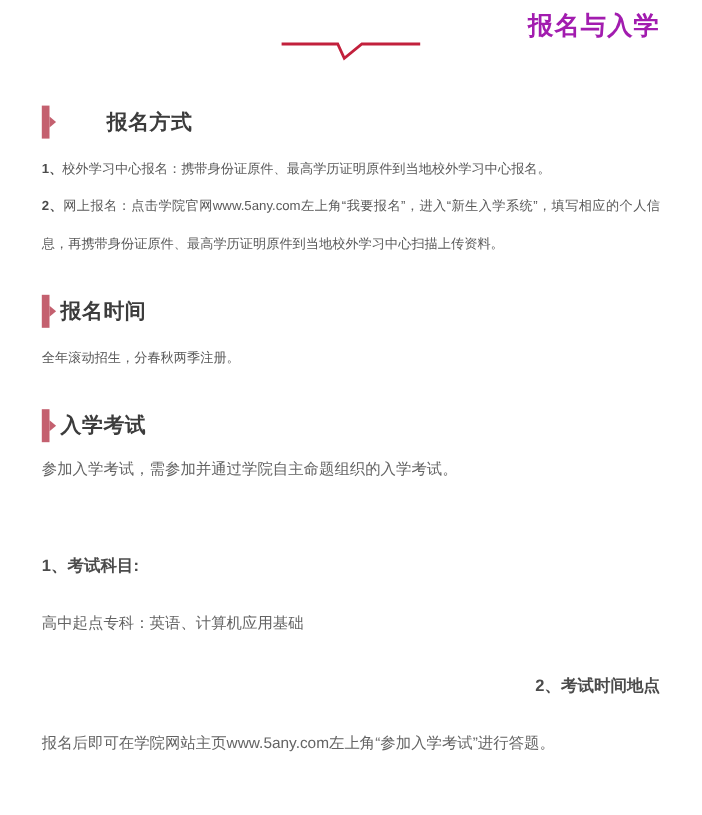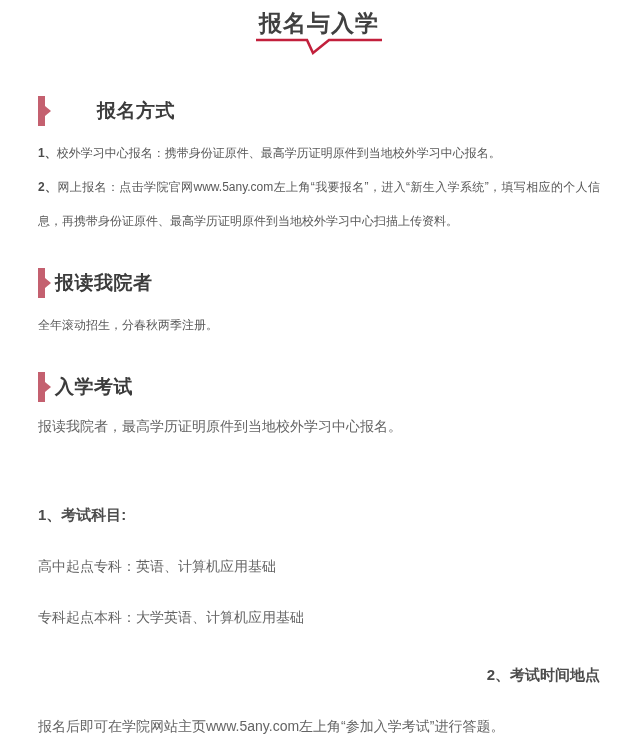--- a/index.html
+++ b/index.html
@@ -11,22 +11,23 @@
   }
   .page { padding: 8px 38px 20px 38px; }
 
   
   .title-wrap { text-align: center; }
   .title {
     margin: 0;
     font-size: 23px;
     line-height: 30px;
     font-weight: bold;
-    color: #404040;
+    color: #a21caf;
     letter-spacing: 1px;
+    text-align: right;
   }
   .title-underline { display: block; margin: 0 auto; }
 
   
   .section-header {
     display: flex;
     align-items: center;
     height: 30px;
     margin-top: 30px;
   }
@@ -103,33 +104,32 @@
       <span class="marker"></span>
       <h2 class="section-title">报名方式</h2>
     </div>
     <p class="para after-header"><span class="num">1、</span><span>校外学习中心报名：携带身份证原件、最高学历证明原件到当地校外学习中心报名。</span></p>
     <p class="para"><span class="num">2、</span><span>网上报名：点击学院官网www.5any.com左上角“我要报名”，进入“新生入学系统”，填写相应的个人信息，再携带身份证原件、最高学历证明原件到当地校外学习中心扫描上传资料。</span></p>
   </section>
 
   <section>
     <div class="section-header">
       <span class="marker"></span>
-      <h2 class="section-title">报读我院者</h2>
+      <h2 class="section-title">报名时间</h2>
     </div>
     <p class="para after-header">全年滚动招生，分春秋两季注册。</p>
   </section>
 
   <section>
     <div class="section-header">
       <span class="marker"></span>
       <h2 class="section-title">入学考试</h2>
     </div>
-    <p class="small intro">报读我院者，最高学历证明原件到当地校外学习中心报名。</p>
+    <p class="small intro">参加入学考试，需参加并通过学院自主命题组织的入学考试。</p>
 
     <h3 class="subhead sub1">1、考试科目:</h3>
     <p class="small subline">高中起点专科：英语、计算机应用基础</p>
-    <p class="small subline">专科起点本科：大学英语、计算机应用基础</p>
 
     <h3 class="subhead sub2">2、考试时间地点</h3>
     <p class="small subline">报名后即可在学院网站主页www.5any.com左上角“参加入学考试”进行答题。</p>
   </section>
 
 </div>
 
 </body></html>

